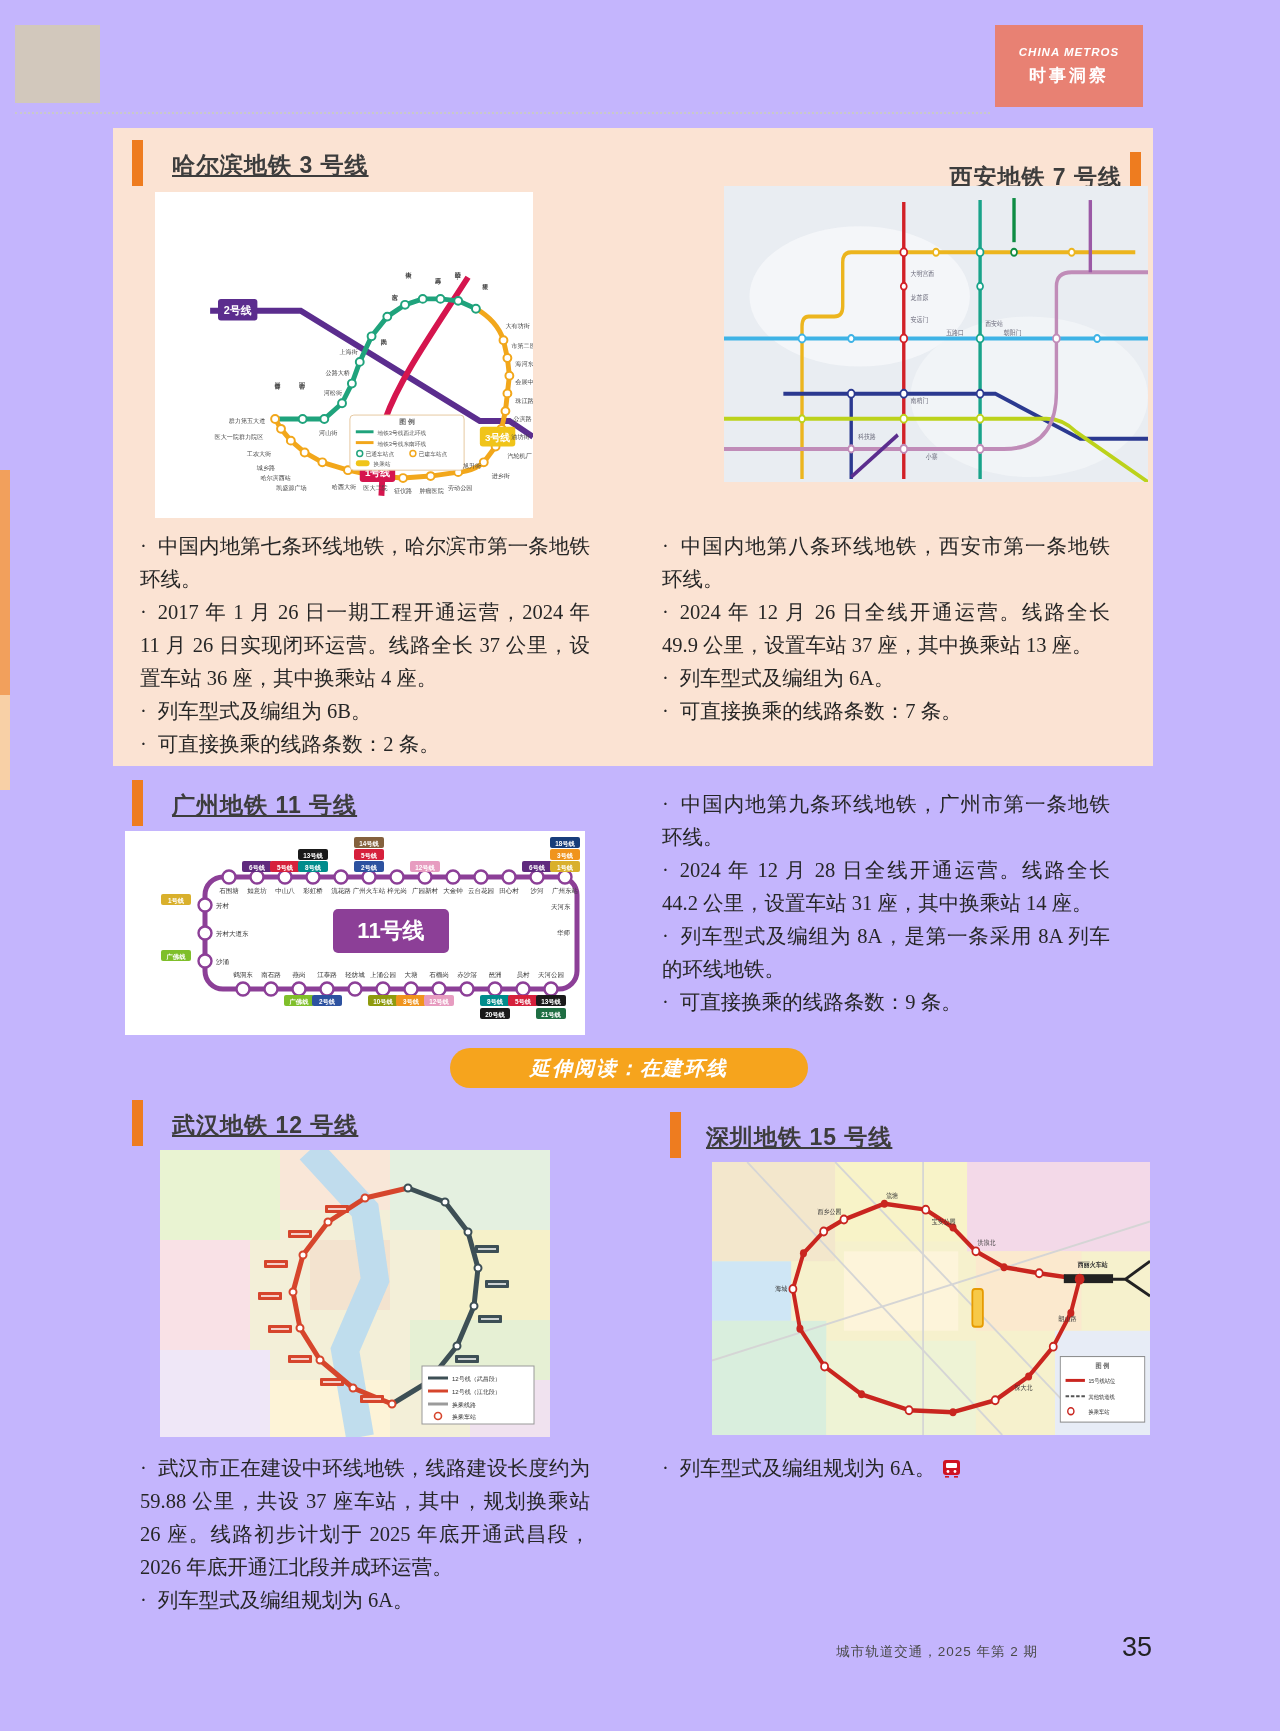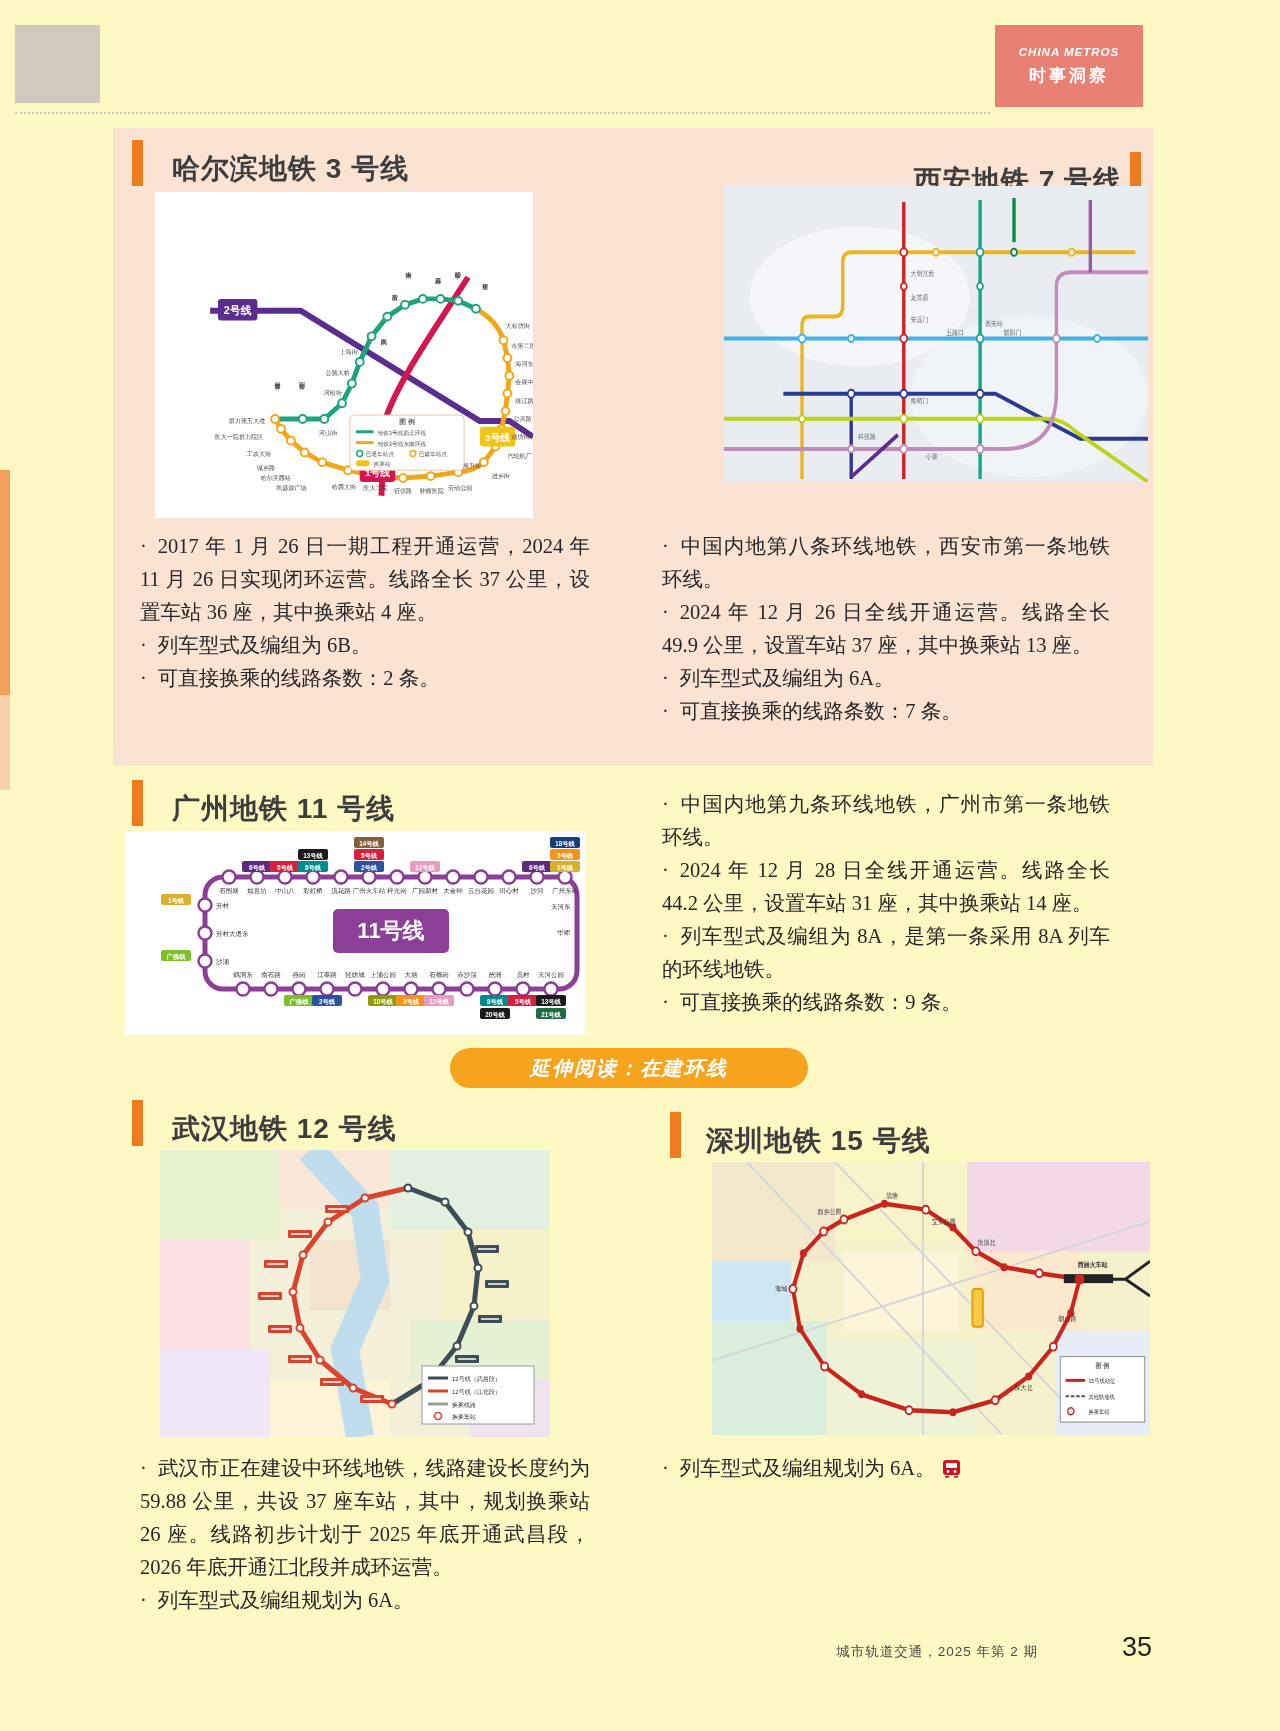--- a/index.html
+++ b/index.html
@@ -1,31 +1,31 @@
 <!DOCTYPE html>
 <html><head>
 <meta charset="utf-8">
 <style>
   html,body{margin:0;padding:0;background:#ffffff;}
-  .page{position:relative;width:1280px;height:1731px;background:#fef9c3;overflow:hidden;font-family:"Liberation Sans",sans-serif;}
+  .page{position:relative;width:1280px;height:1731px;background:#c4b5fd;overflow:hidden;font-family:"Liberation Sans",sans-serif;}
   .abs{position:absolute;}
   
   .corner-block{left:15px;top:25px;width:85px;height:78px;background:#d2c8bc;}
   .dotted-rule{left:15px;top:112px;width:975px;border-top:2px dotted #c9c9c9;}
   .edge-strip-a{left:0;top:470px;width:10px;height:225px;background:#f2a05c;}
   .edge-strip-b{left:0;top:695px;width:10px;height:95px;background:#f8d0a6;}
   
   .brand{left:995px;top:25px;width:148px;height:82px;background:#e88173;color:#fff;display:flex;flex-direction:column;align-items:center;justify-content:center;gap:6px;}
   .brand .l1{font-size:11.5px;font-weight:bold;font-style:italic;letter-spacing:1px;}
   .brand .l2{font-size:17px;font-weight:bold;letter-spacing:3px;}
   
   .panel{left:113px;top:128px;width:1040px;height:638px;background:#fbe3d3;}
   
   .sec-bar{width:11px;height:46px;background:#ee7c1f;}
-  .sec-title{font-size:28px;font-weight:bold;color:#3d3d3d;letter-spacing:1px;}
+  .sec-title{font-size:23px;font-weight:bold;color:#3d3d3d;letter-spacing:1px;text-decoration:underline;}
   
   .map-card{background:#ffffff;}
   
   .bullets p.bullet{margin:0;font-family:"Liberation Serif",serif;font-size:20.5px;line-height:33px;color:#262626;text-align:justify;}
   .bullets p.bullet::before{content:"·";margin-right:11px;}
   .train-icon{display:inline-block;width:19px;height:19px;vertical-align:-3px;margin-left:6px;}
   
   .banner{left:450px;top:1048px;width:358px;height:40px;background:#f6a41d;border-radius:20px;color:#fff;font-size:20px;font-weight:bold;letter-spacing:2px;display:flex;align-items:center;justify-content:center;font-style:italic;}
   
   .footer{left:800px;top:1632px;width:352px;display:flex;justify-content:flex-end;align-items:baseline;gap:40px;}
@@ -228,20 +228,21 @@
         <text class="xl" x="308" y="140">西安站</text>
         <text class="xl" x="330" y="148">朝阳门</text>
         <text class="xl" x="220" y="216">南稍门</text>
         <text class="xl" x="158" y="252">科技路</text>
         <text class="xl" x="238" y="272">小寨</text>
       </g>
     </svg>
   </div>
 
   <div class="abs bullets" style="left:140px;top:530px;width:450px;">
+      <p class="bullet"><span>中国内地第七条环线地铁，哈尔滨市第一条地铁环线。</span></p>
       <p class="bullet"><span>2017 年 1 月 26 日一期工程开通运营，2024 年 11 月 26 日实现闭环运营。线路全长 37 公里，设置车站 36 座，其中换乘站 4 座。</span></p>
       <p class="bullet"><span>列车型式及编组为 6B。</span></p>
       <p class="bullet"><span>可直接换乘的线路条数：2 条。</span></p>
     </div>
 
   <div class="abs bullets" style="left:662px;top:530px;width:448px;">
       <p class="bullet"><span>中国内地第八条环线地铁，西安市第一条地铁环线。</span></p>
       <p class="bullet"><span>2024 年 12 月 26 日全线开通运营。线路全长 49.9 公里，设置车站 37 座，其中换乘站 13 座。</span></p>
       <p class="bullet"><span>列车型式及编组为 6A。</span></p>
       <p class="bullet"><span>可直接换乘的线路条数：7 条。</span></p>

